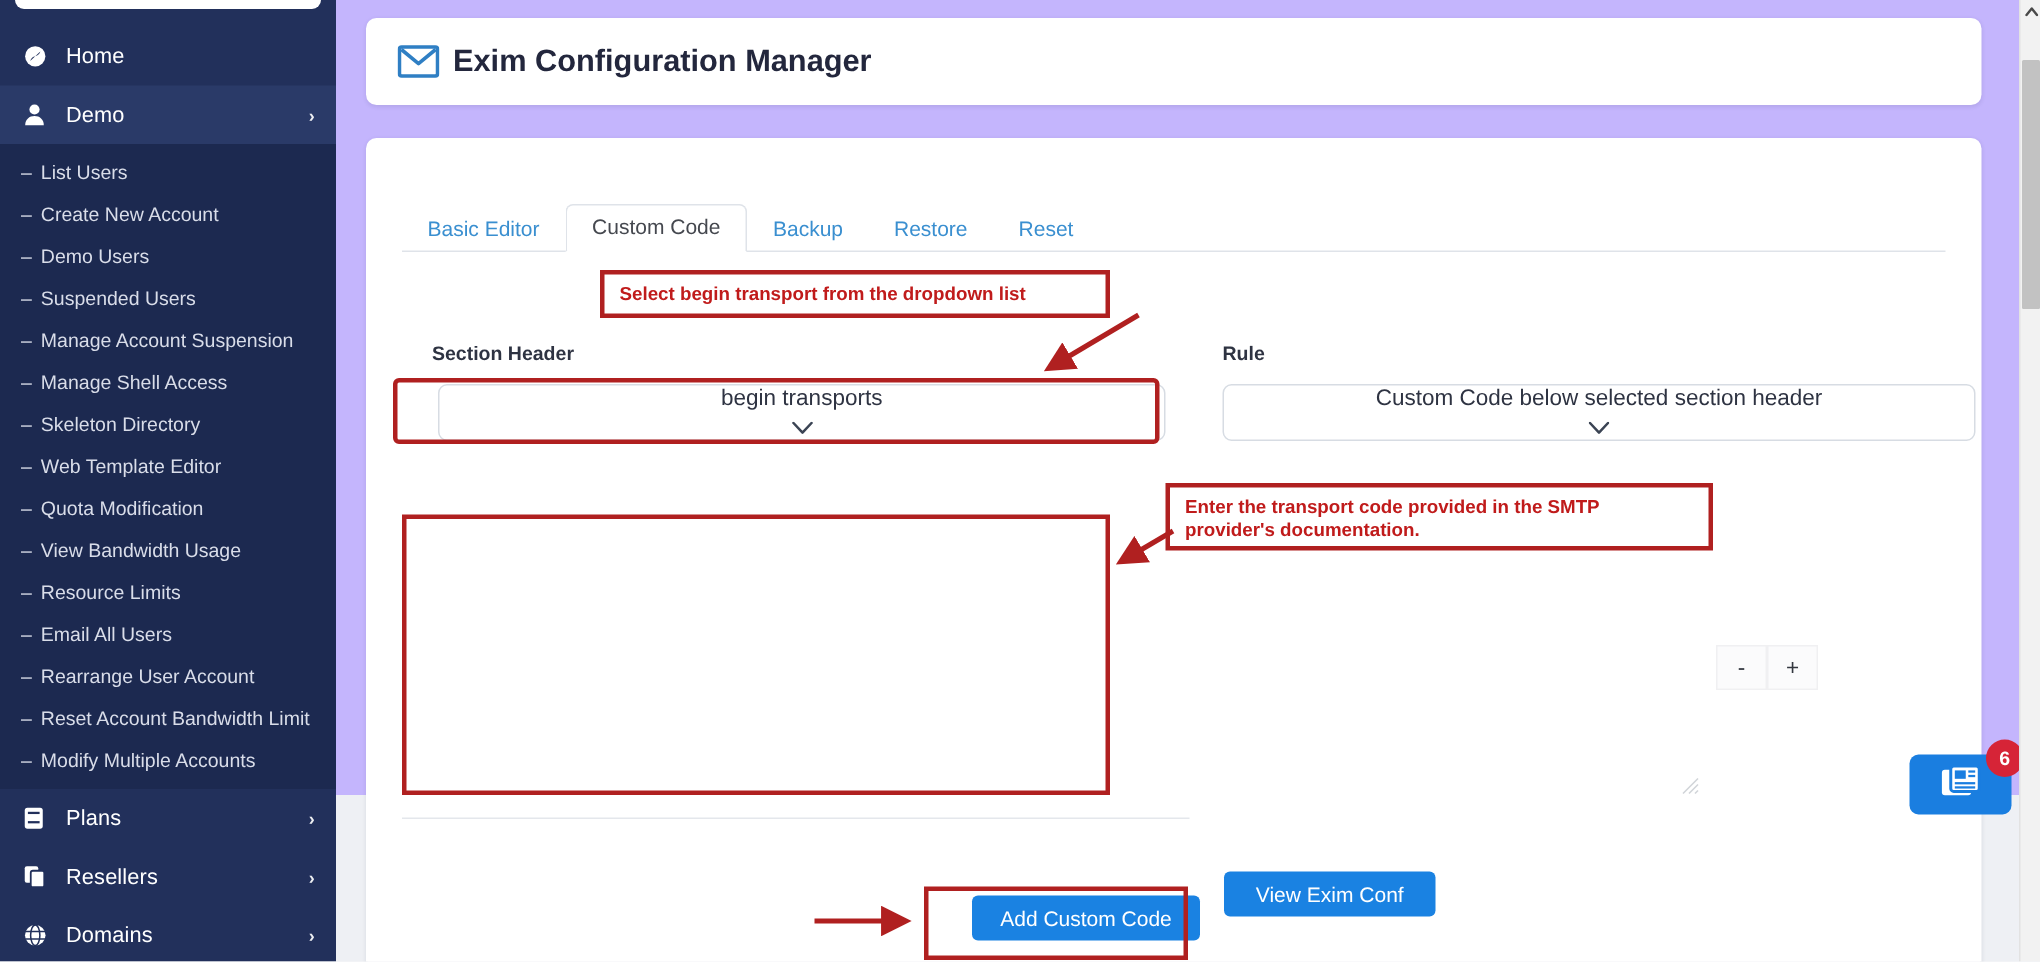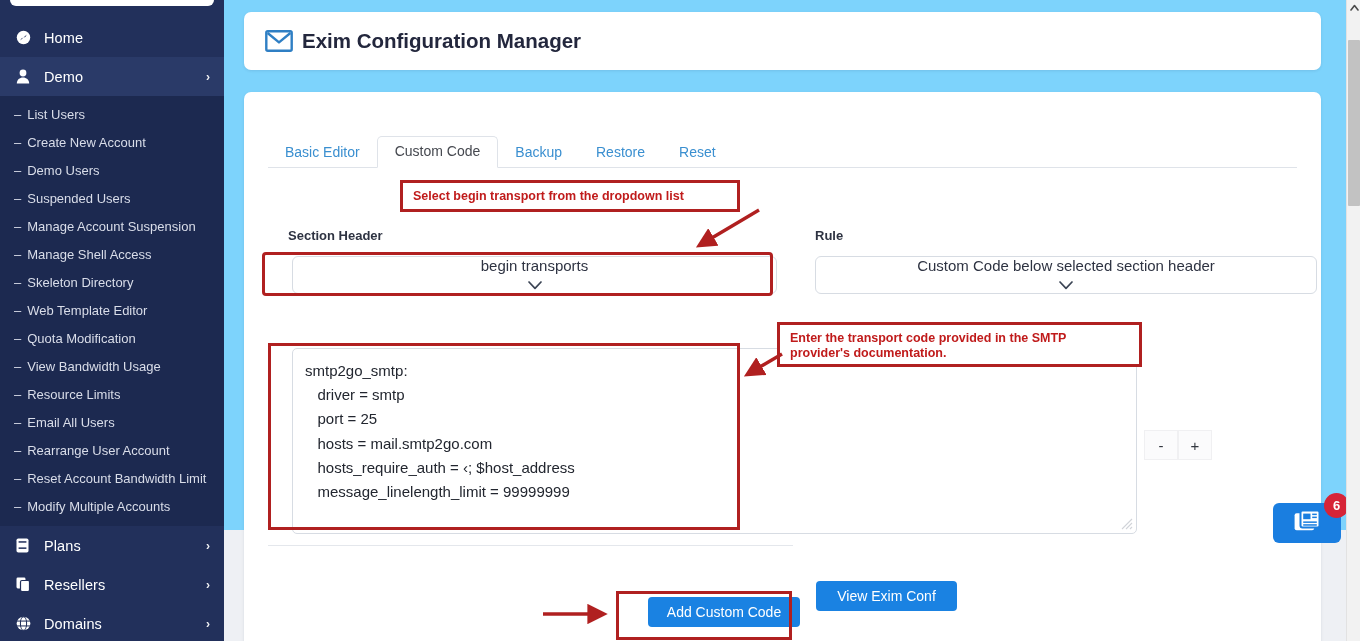--- a/index.html
+++ b/index.html
@@ -42,21 +42,21 @@
     height: 28px; display:flex; align-items:center;
     padding-left: 14px;
     color: #d9dde9; font-size: 13px; cursor: pointer;
   }
   .sb-sub .dash { margin-right: 6px; color:#d9dde9; }
 
   
   .content {
     position: absolute; left: 224px; top: 0;
     width: 1122px; height: 530px;
-    background: #7dd3fc;
+    background: #c4b5fd;
   }
   .card {
     position: absolute;
     background: #ffffff;
     border-radius: 7px;
     box-shadow: 0 1px 3px rgba(20,30,60,.10);
   }
   .card-header { left: 20px; top: 12px; width: 1077px; height: 58px; }
   .page-title {
     display:flex; align-items:center; gap:9px;
@@ -376,26 +376,20 @@
       <div class="flabel" style="left:571px; top:136px;">Rule</div>
       <div class="sel" style="left:571px; top:164px; width:502px; height:38px;">
         <span class="val">Custom Code below selected section header</span>
         <span class="cv">
           <svg width="14" height="9" viewBox="0 0 14 9">
               <path d="M1 1 L7 7.4 L13 1" fill="none" stroke="#3b4454" stroke-width="1.7" stroke-linecap="round" stroke-linejoin="round"></path>
             </svg>
         </span>
       </div>
 
-      <div class="codearea" style="left:48px; top:256px; width:845px; height:186px;">smtp2go_smtp:
-   driver = smtp
-   port = 25
-   hosts = mail.smtp2go.com
-   hosts_require_auth = ‹; $host_address
-   message_linelength_limit = 99999999</div>
       <span class="resize-grip" style="left:875px; top:424px;">
         <svg width="14" height="14" viewBox="0 0 14 14">
             <g stroke="#9aa0ab" stroke-width="1.1">
               <line x1="13" y1="3" x2="3" y2="13"></line>
               <line x1="13" y1="7" x2="7" y2="13"></line>
               <line x1="13" y1="11" x2="11" y2="13"></line>
             </g>
           </svg>
       </span>
 

